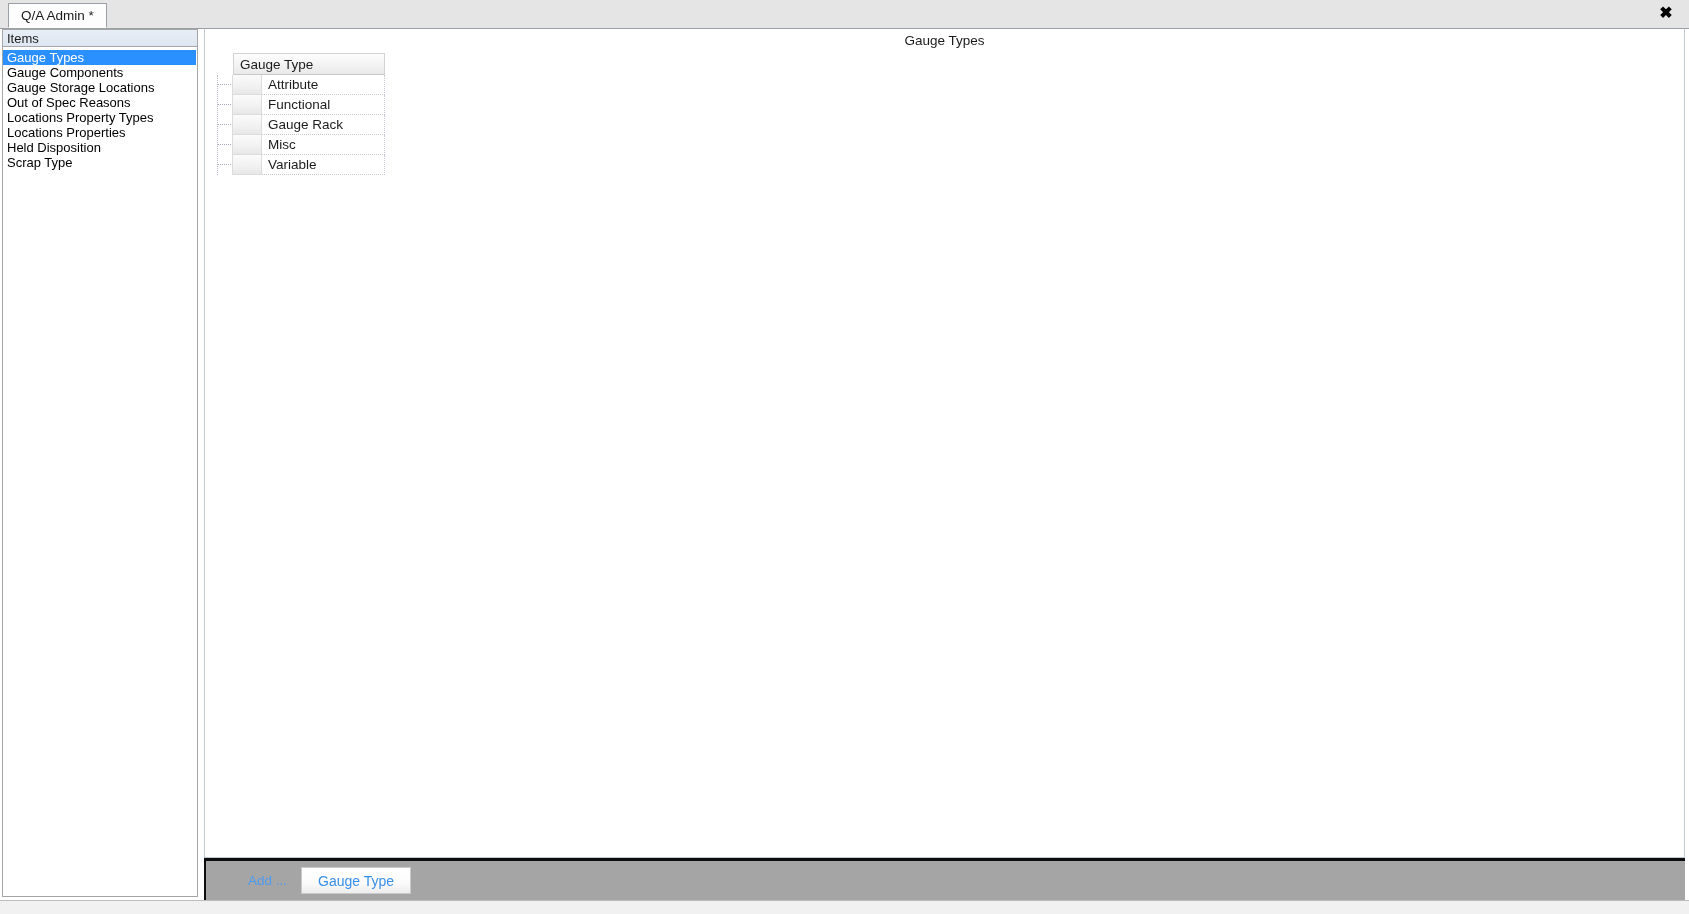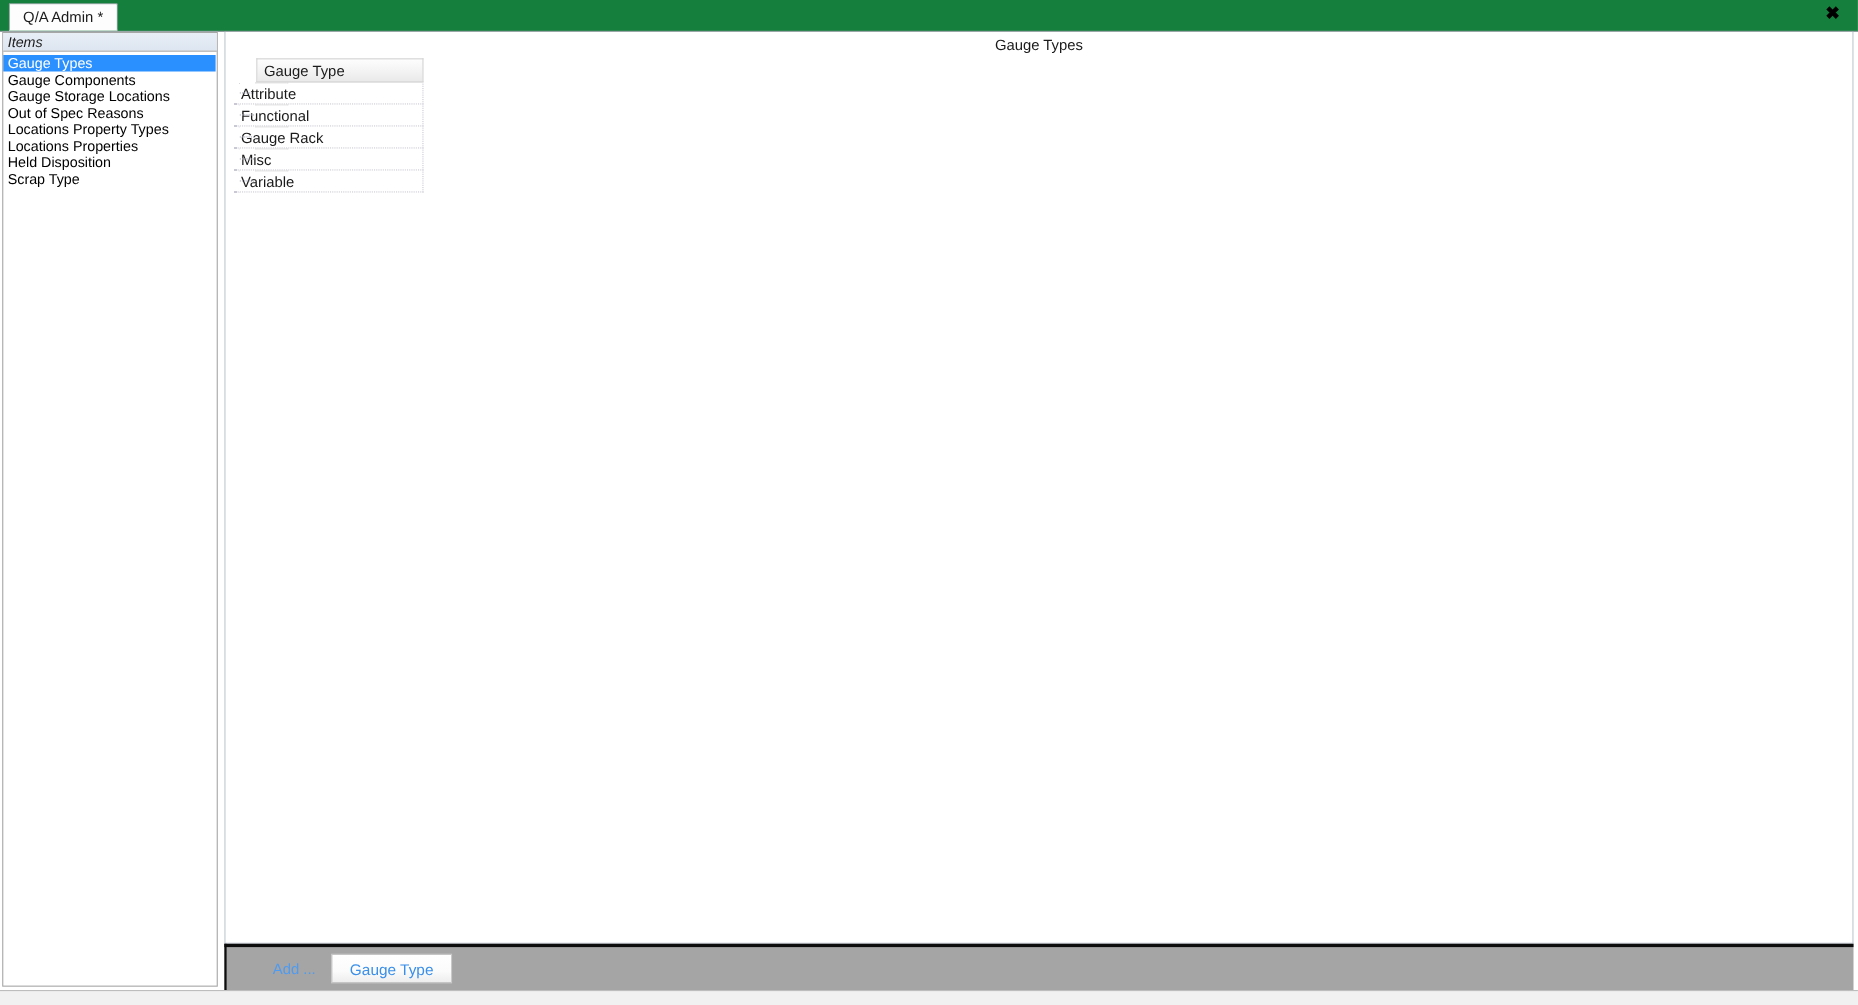--- a/index.html
+++ b/index.html
@@ -16,21 +16,21 @@
     color: #1b1b1b;
     position: relative;
   }
 
   
   #tabstrip {
     position: absolute;
     left: 0; top: 0;
     width: 1689px;
     height: 29px;
-    background: #15803d;
+    background: #e5e5e5;
     border-bottom: 1px solid #9aa0a6;
     box-sizing: border-box;
   }
   #tab-active {
     position: absolute;
     left: 8px; top: 3px;
     height: 25px;
     padding: 0 12px 0 12px;
     display: flex;
     align-items: center;
@@ -71,21 +71,20 @@
   #items-header {
     height: 17px;
     box-sizing: border-box;
     background: linear-gradient(to bottom, #e8eef6 0%, #dde6f1 100%);
     border-bottom: 1px solid #a6a6a6;
     display: flex;
     align-items: center;
     padding-left: 4px;
     font-size: 13px;
     color: #1b1b1b;
-    font-style: italic;
   }
   #items-list {
     padding: 3px 0 0 0;
   }
   .item-row {
     height: 15px;
     line-height: 15px;
     padding-left: 4px;
     font-size: 13px;
     color: #000000;
@@ -152,21 +151,20 @@
     top: 0px;
     width: 1px;
     height: 100px;
     border-left: 1px dotted #b9b9c6;
   }
   .grid-row {
     position: relative;
     height: 20px;
     display: flex;
     align-items: stretch;
-    flex-direction: column;
   }
   .row-connector {
     position: absolute;
     left: 5px;
     top: 9px;
     width: 13px;
     height: 0;
     border-top: 1px dotted #a8a8b8;
   }
   .row-gutter {

